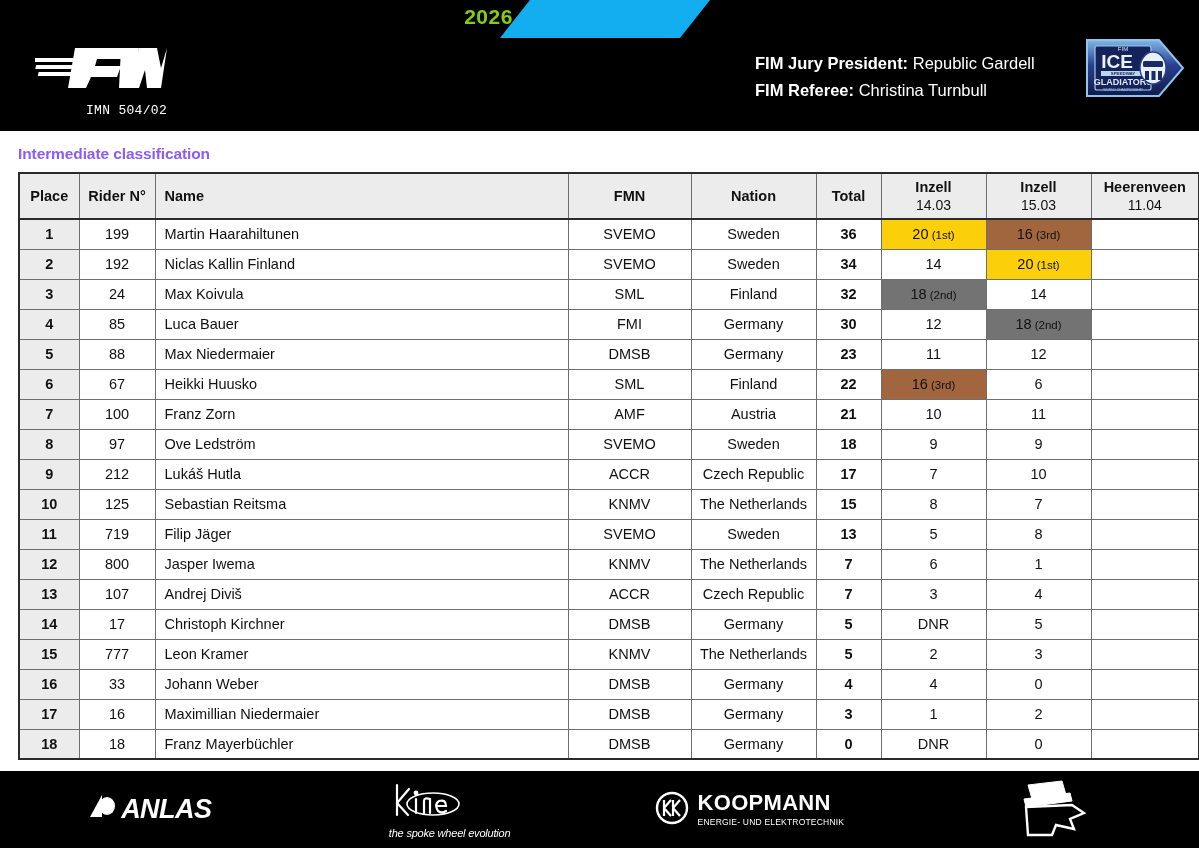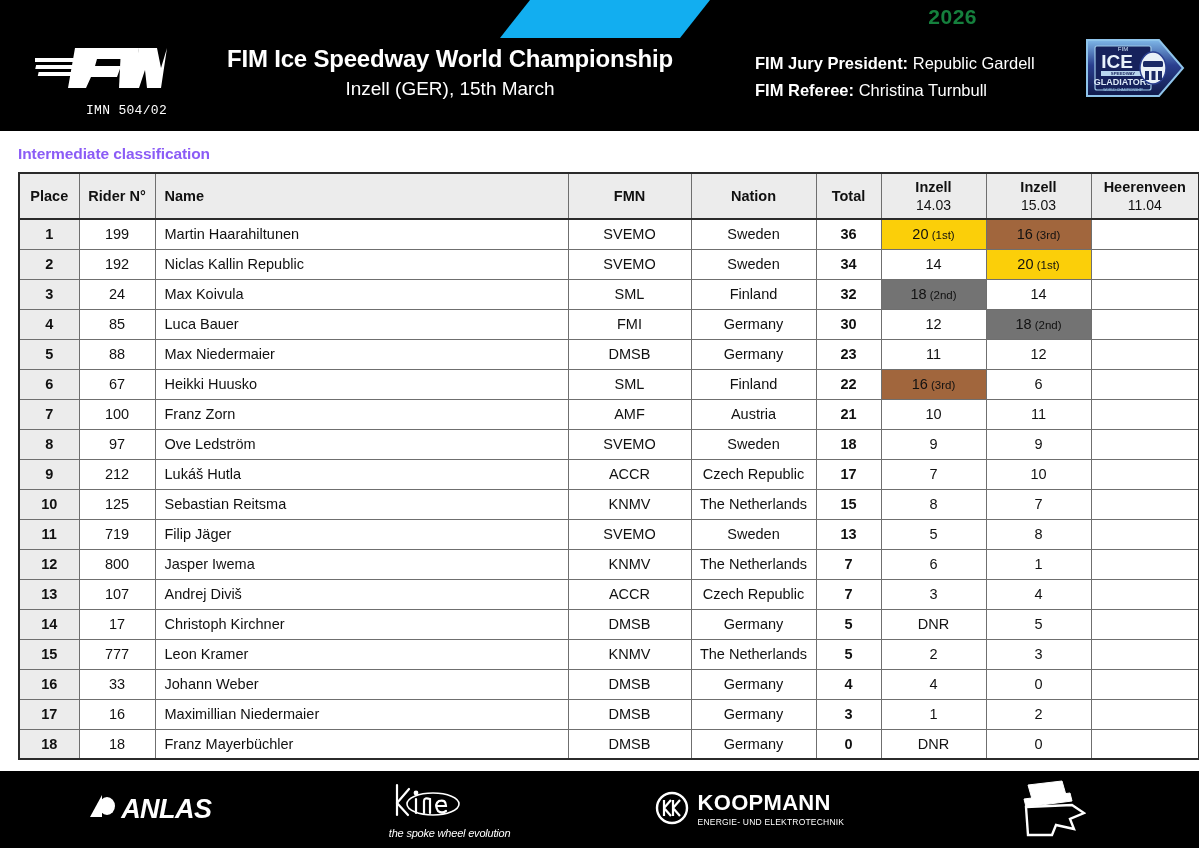--- a/index.html
+++ b/index.html
@@ -22,21 +22,21 @@
     background: #000;
     clip-path: polygon(0 0, 530px 0, 500px 38px, 0 38px);
   }
   .black-mask-right {
     position: absolute; top: 0; right: 0; width: 519px; height: 38px;
     background: #000;
     clip-path: polygon(30px 0, 519px 0, 519px 38px, 0 38px);
   }
   .year-label {
     position: absolute; top: 5px; left: 0; width: 977px;
-    text-align: right; color: #15803d;
+    text-align: center; color: #84cc16;
     font-size: 21px; font-weight: bold; letter-spacing: .5px;
     z-index: 5;
   }
 
   .fim-logo-wrap {
     position: absolute; left: 22px; top: 42px; width: 145px; text-align: right; font-family: Liberation Mono, monospace;
   }
   .fim-mark { display: block; margin: 0 auto; }
   .fim-imn {
     display: block; margin-top: 8px; color: #fff;
@@ -142,24 +142,20 @@
             <rect x="10" y="30" width="36" height="4" transform="skewX(-12)"></rect>
             <path d="M40 6 L96 6 L92 17 L62 17 L60 24 L86 24 L82 35 L56 35 L51 46 L33 46 Z"></path>
             <path d="M86 6 L104 6 L100 46 L84 46 Z"></path>
             <path d="M104 6 L122 6 L126 26 L132 6 L132 6 L126 46 L112 46 L110 28 L104 46 L96 46 Z"></path>
           </g>
         </svg>
       </span>
       <span class="fim-imn">IMN 504/02</span>
     </div>
 
-    <div class="title-block">
-      <div class="title-main">FIM Ice Speedway World Championship</div>
-      <div class="title-sub">Inzell (GER), 15th March</div>
-    </div>
 
     <div class="officials">
       <div class="official-row">
         <b>FIM Jury President:</b>
         <span>Republic Gardell</span>
       </div>
       <div class="official-row">
         <b>FIM Referee:</b>
         <span>Christina Turnbull</span>
       </div>
@@ -250,21 +246,21 @@
             <td class="c-fmn">SVEMO</td>
             <td class="c-nation">Sweden</td>
             <td class="c-total">36</td>
             <td class="c-evt hl-gold">20<span class="sfx"> (1st)</span></td>
             <td class="c-evt hl-bronze">16<span class="sfx"> (3rd)</span></td>
             <td class="c-evt"></td>
           </tr>
           <tr>
             <td class="c-place">2</td>
             <td class="c-num">192</td>
-            <td class="c-name">Niclas Kallin Republic</td>
+            <td class="c-name">Niclas Kallin Finland</td>
             <td class="c-fmn">SVEMO</td>
             <td class="c-nation">Sweden</td>
             <td class="c-total">34</td>
             <td class="c-evt ">14</td>
             <td class="c-evt hl-gold">20<span class="sfx"> (1st)</span></td>
             <td class="c-evt"></td>
           </tr>
           <tr>
             <td class="c-place">3</td>
             <td class="c-num">24</td>

